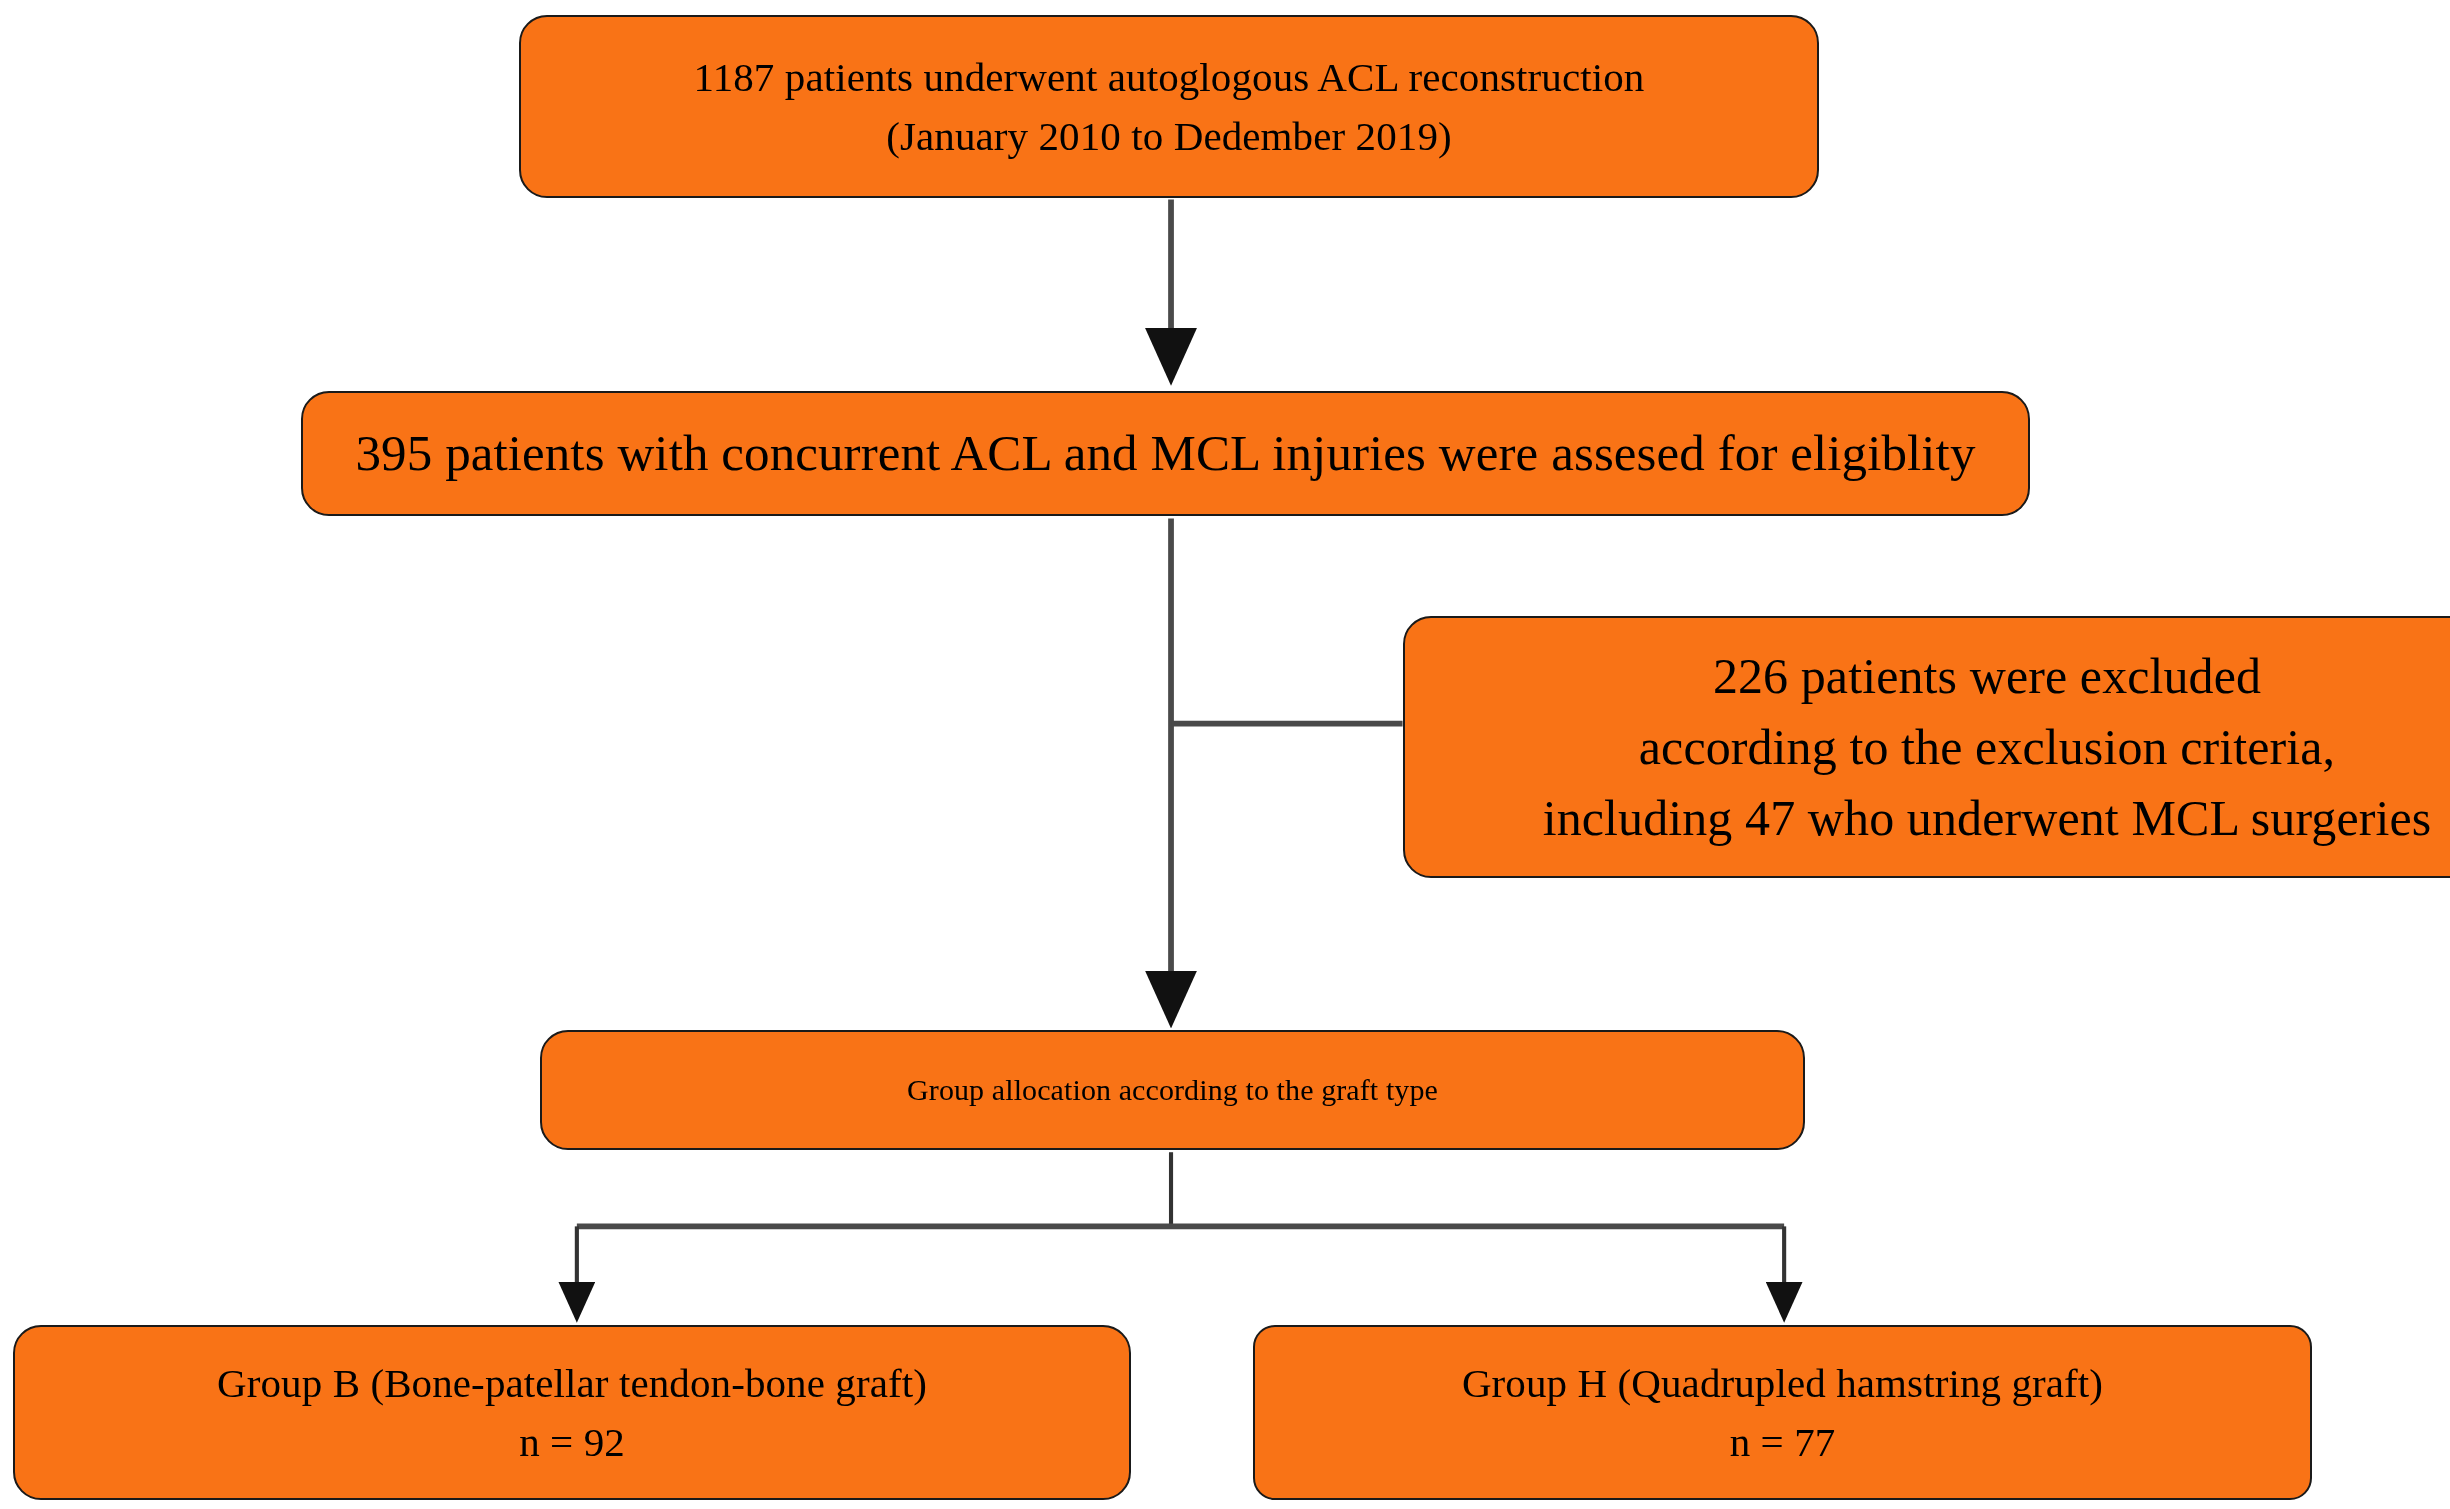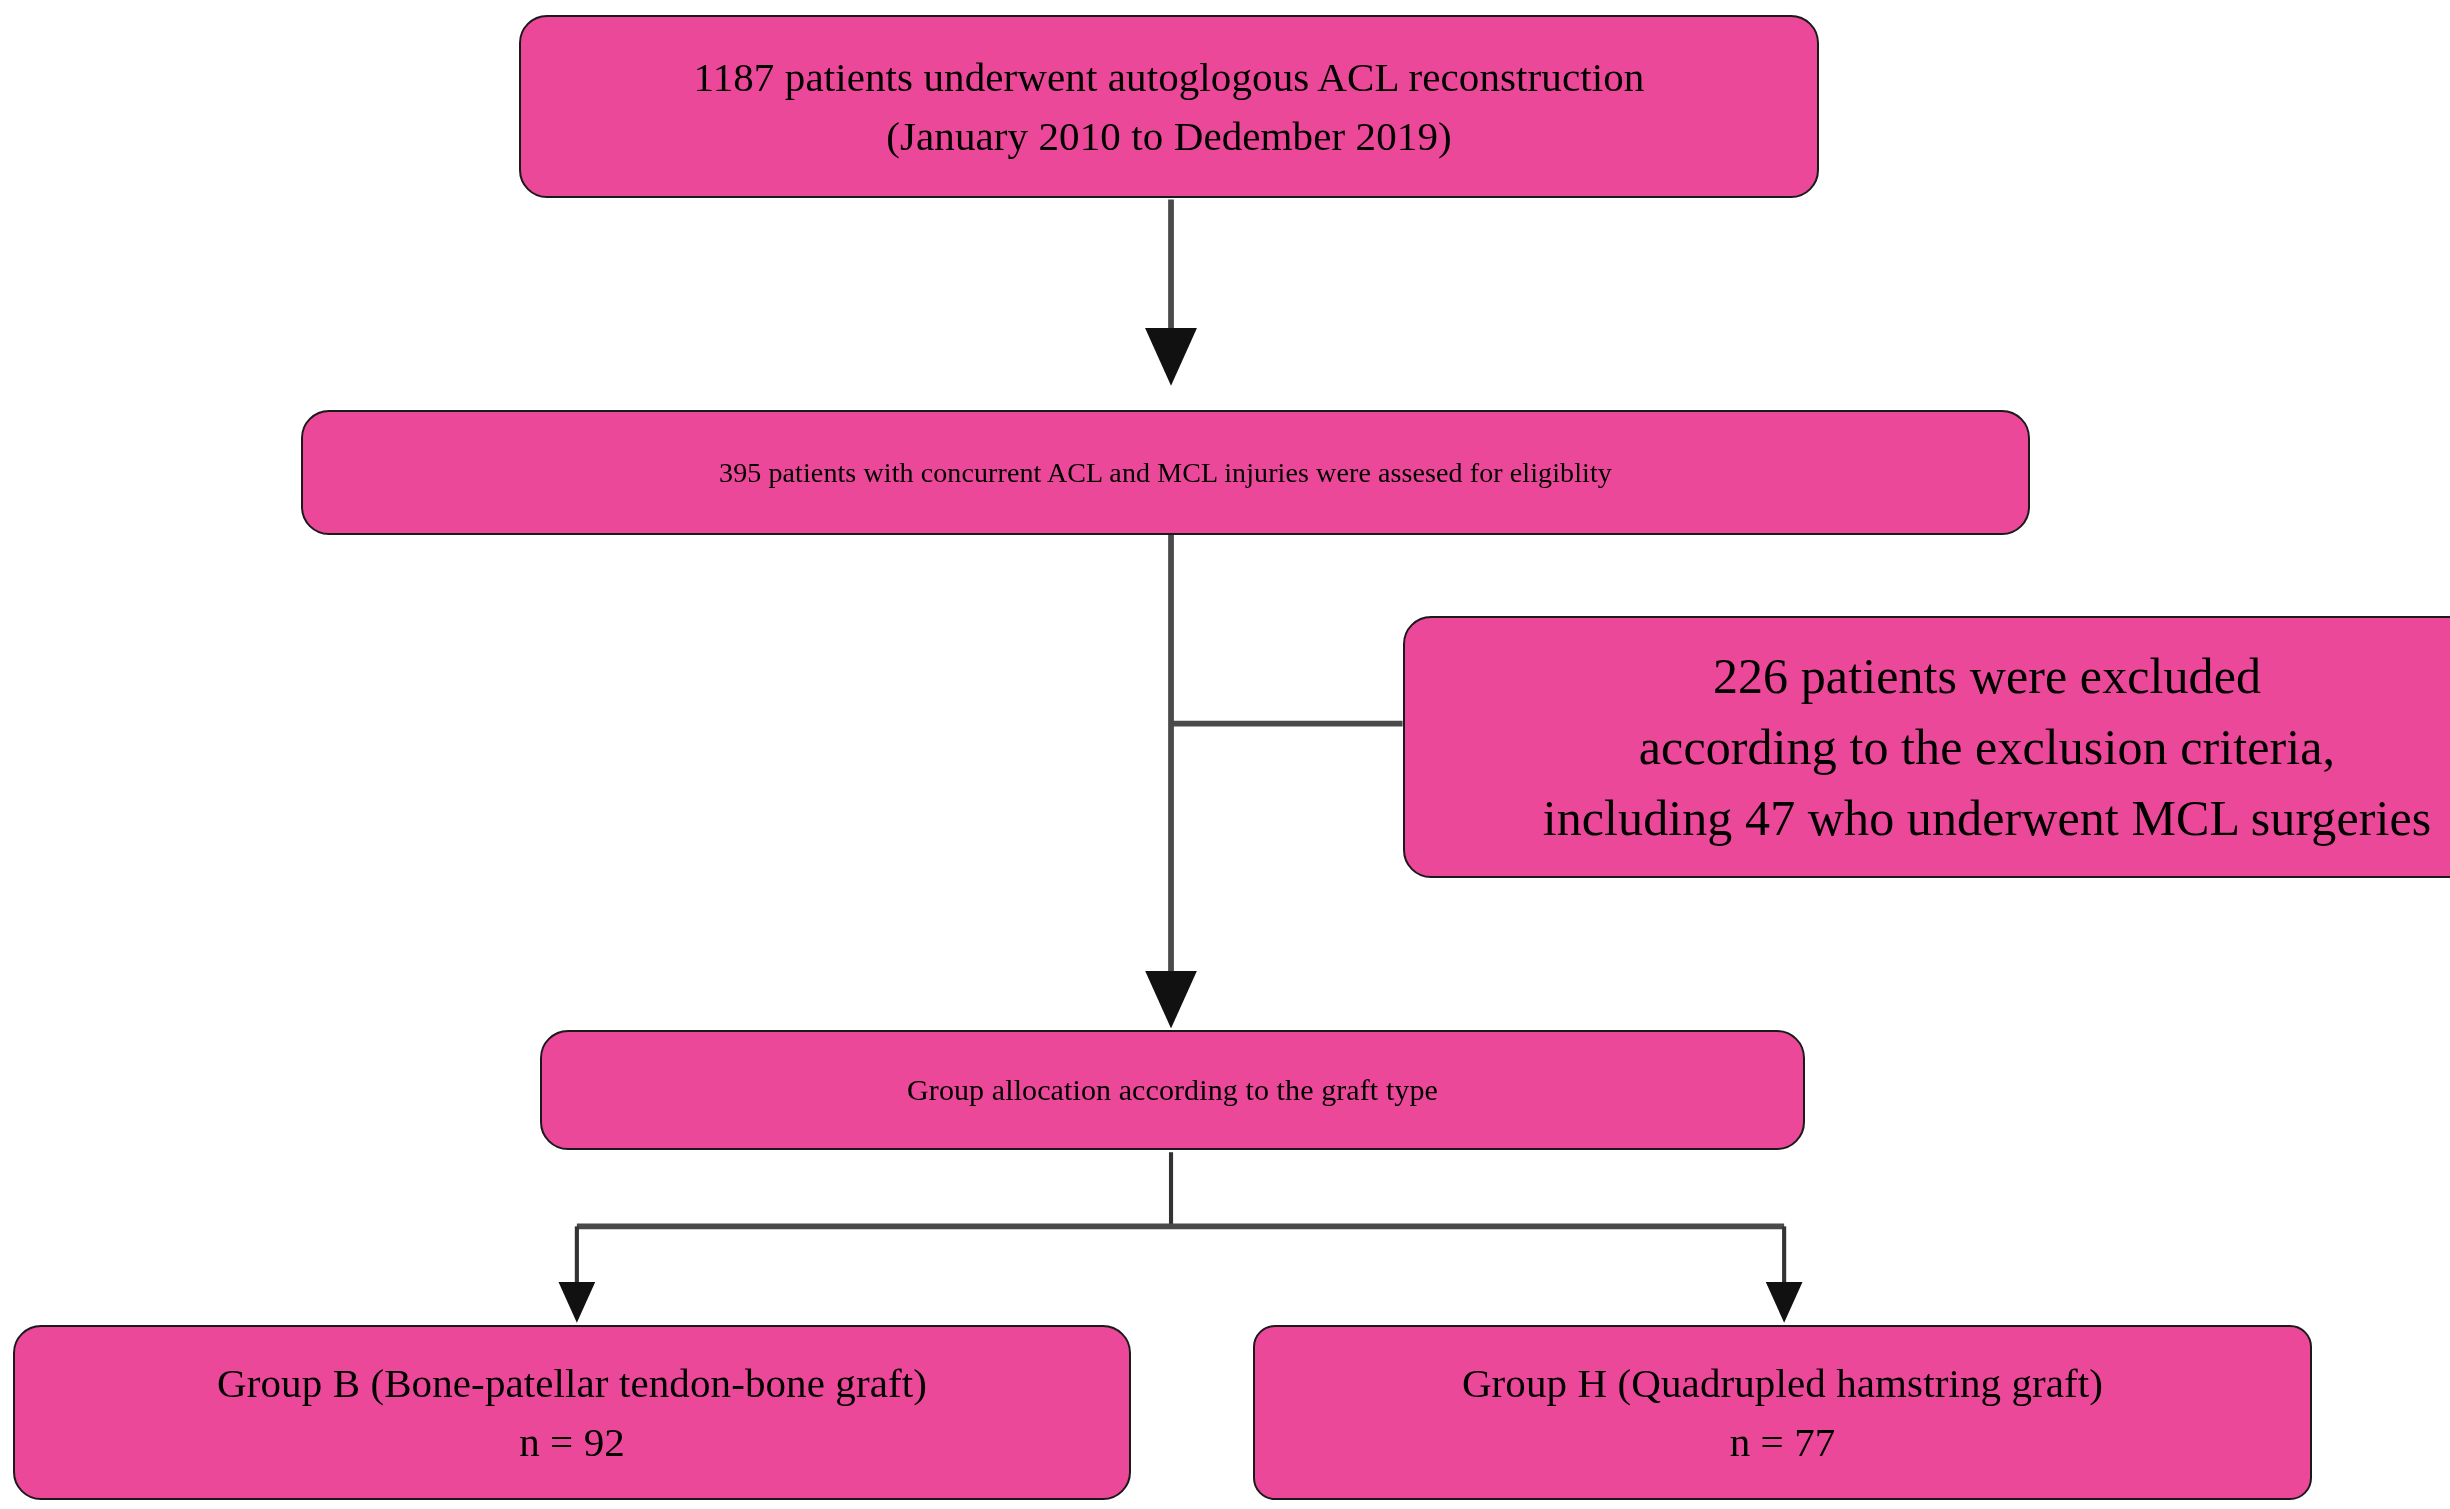--- a/index.html
+++ b/index.html
@@ -11,39 +11,39 @@
     position: relative;
     width: 2450px;
     height: 1510px;
     background: #ffffff;
     font-family: "Liberation Serif", "DejaVu Serif", serif;
     overflow: hidden;
   }
   .node {
     position: absolute;
     box-sizing: border-box;
-    background: #ec4899;
+    background: #f97316;
     border: 2.5px solid #1a1a1a;
     border-radius: 28px;
     display: flex;
     align-items: center;
     justify-content: center;
     text-align: center;
     color: #000000;
     line-height: 1.42;
     letter-spacing: 0.1px;
     z-index: 2;
   }
   .node .txt {
     padding: 0 21.4px;
     white-space: pre-line;
   }
   
   #node-enrolled   { left: 519px;  top: 15px;   width: 1300px; height: 183px; font-size: 41px; }
-  #node-eligible   { left: 301px;  top: 391px;  width: 1729px; height: 125px; font-size: 28px; margin-top: 19px; }
+  #node-eligible   { left: 301px;  top: 391px;  width: 1729px; height: 125px; font-size: 51px; }
   #node-excluded   { left: 1403px; top: 616px;  width: 1168px; height: 262px; font-size: 50px; }
   #node-allocation { left: 540px;  top: 1030px; width: 1265px; height: 120px; font-size: 30px; }
   #node-group-b    { left: 13px;   top: 1325px; width: 1118px; height: 175px; font-size: 41px; }
   #node-group-h    { left: 1253px; top: 1325px; width: 1059px; height: 175px; font-size: 41px; border-radius: 22px; }
 
   .connectors {
     position: absolute;
     left: 0;
     top: 0;
     width: 2450px;

